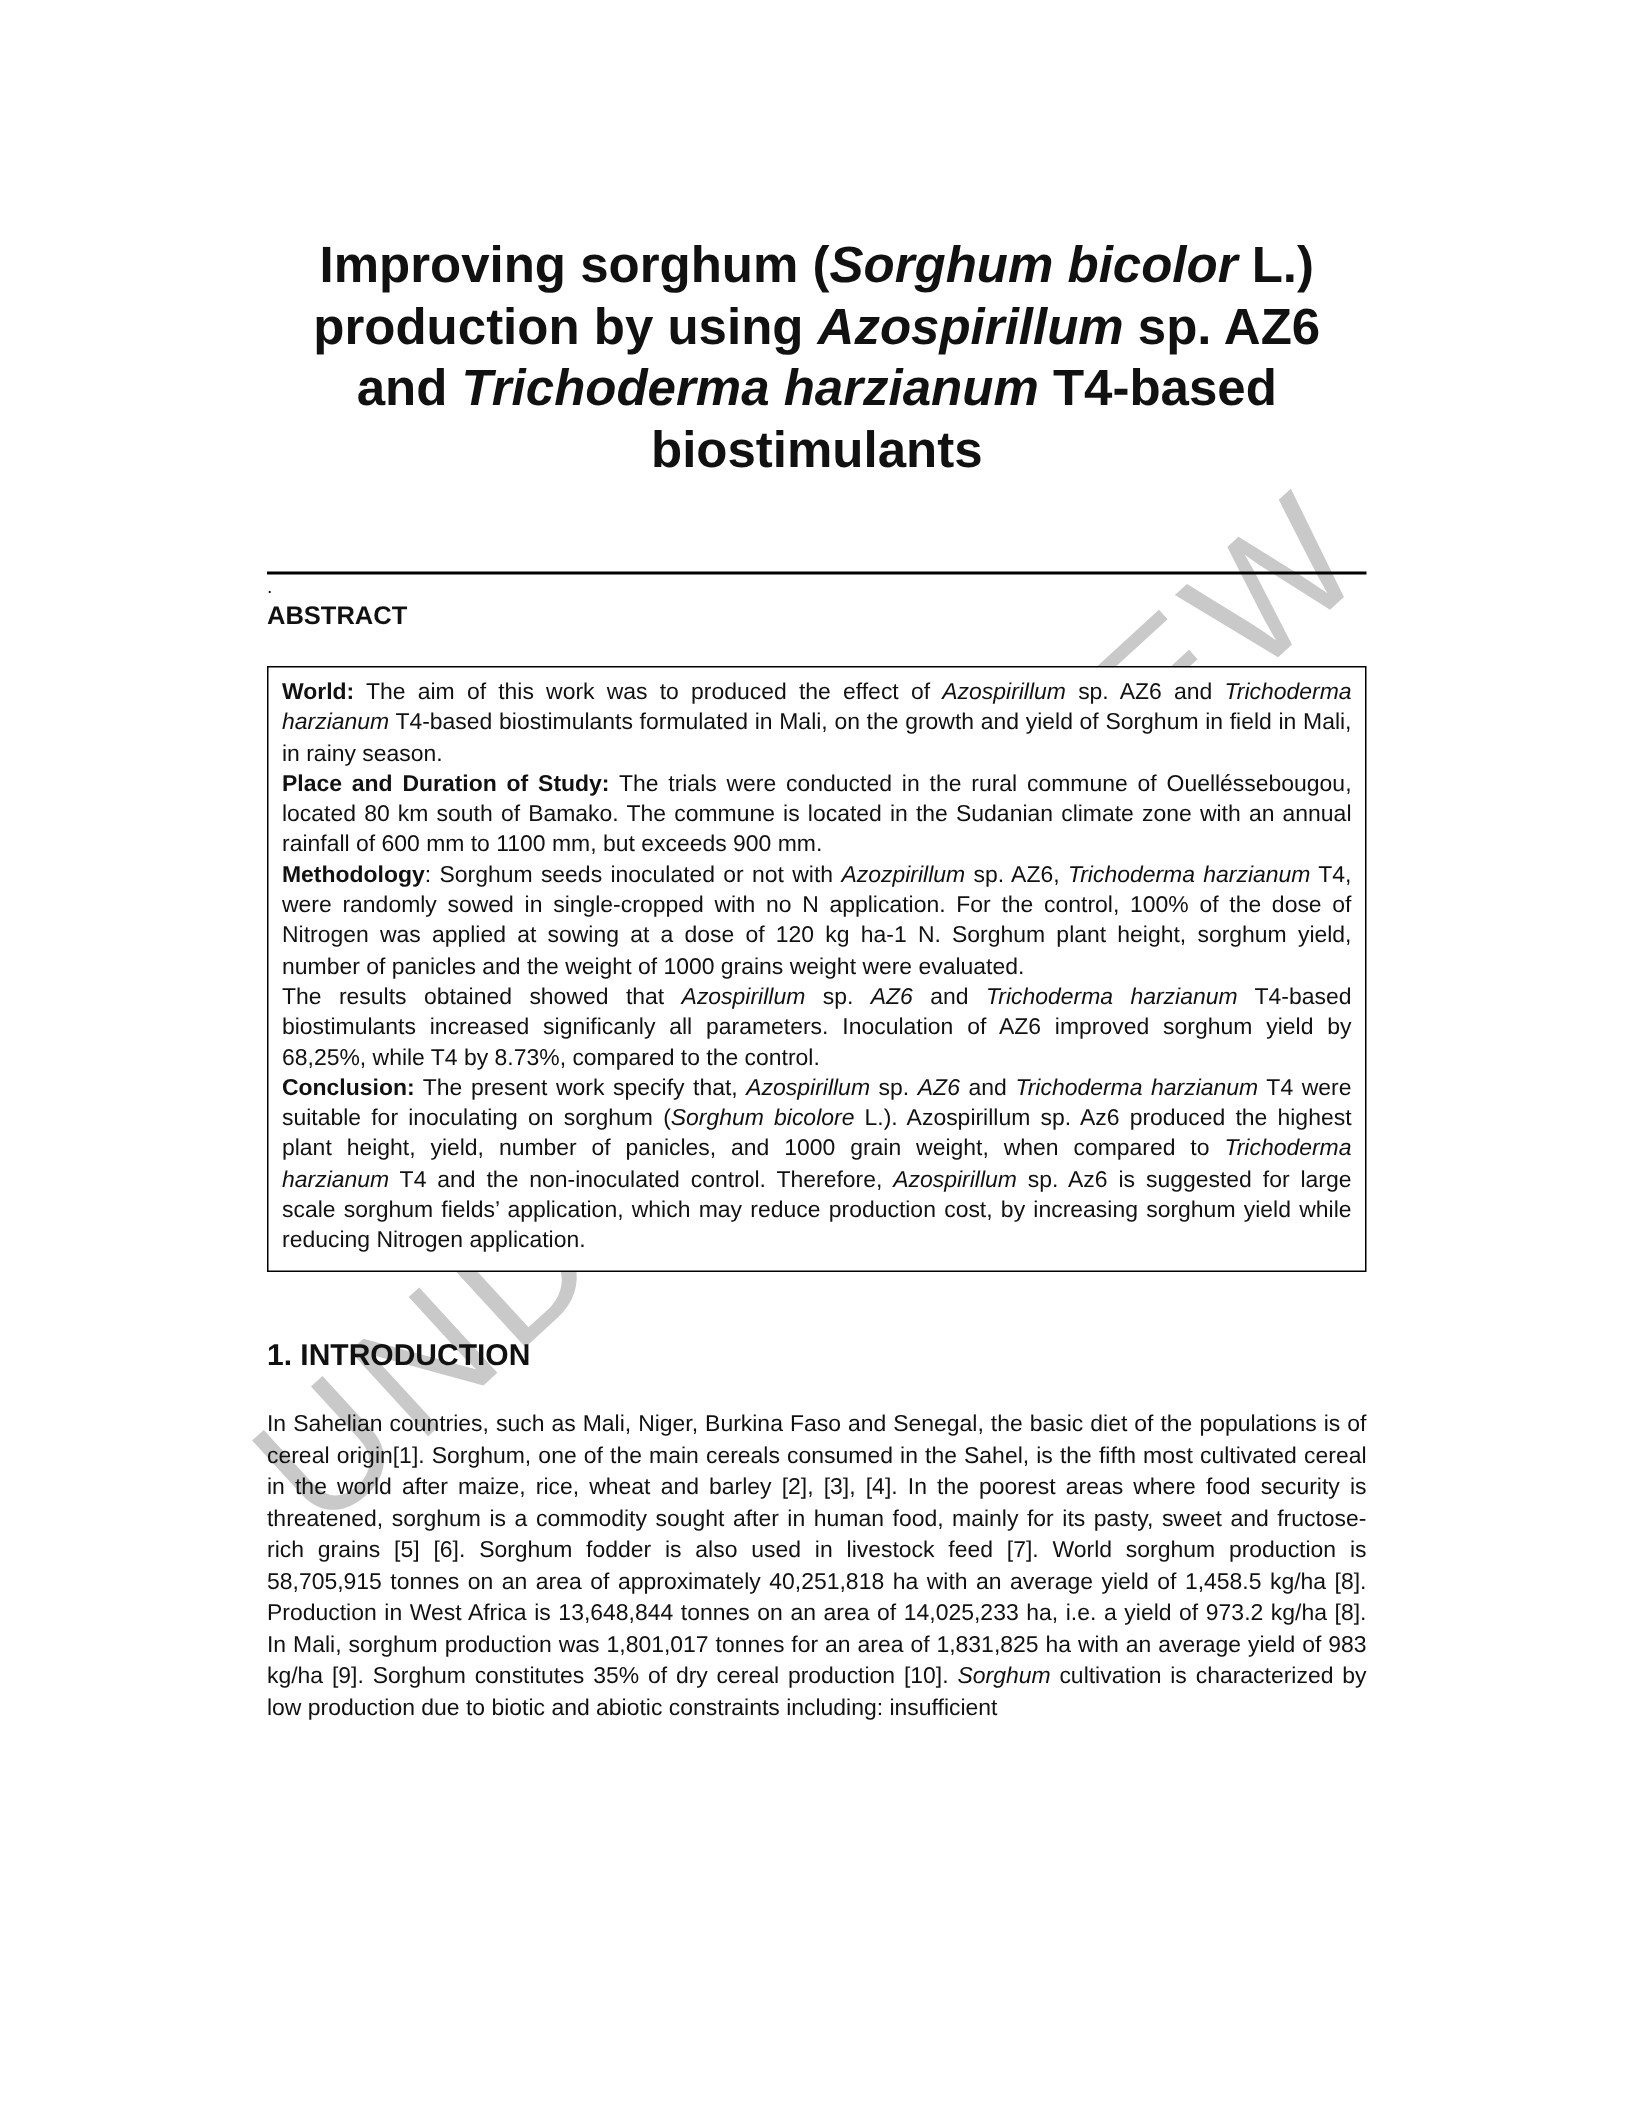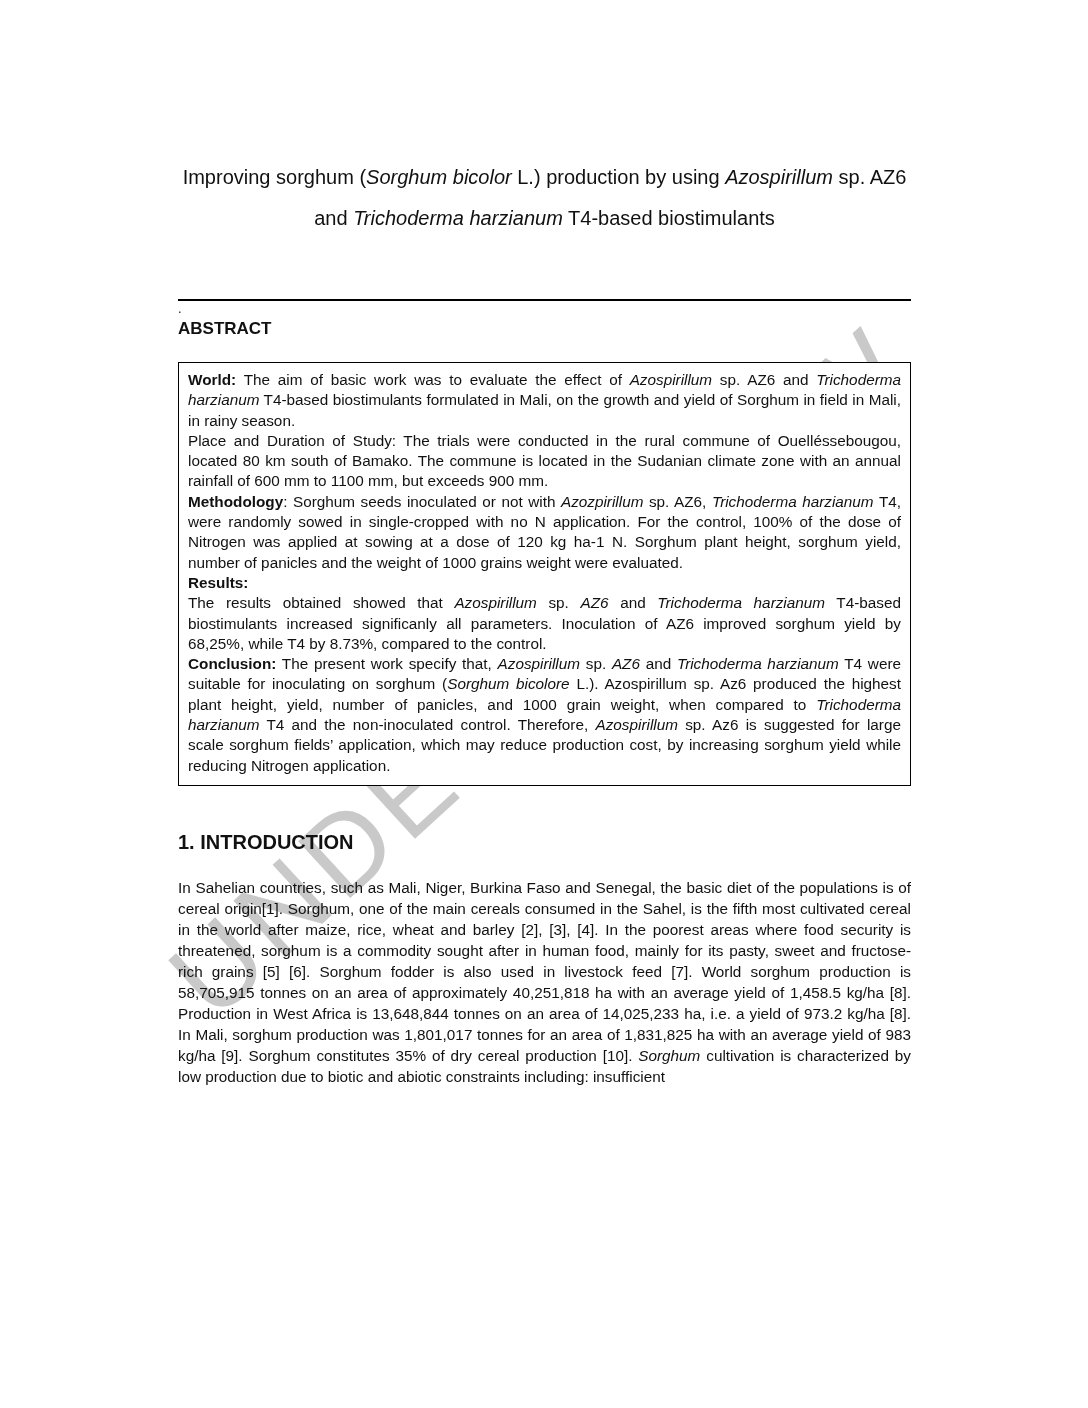--- a/index.html
+++ b/index.html
@@ -27,23 +27,23 @@
 
   .content {
     position: absolute;
     left: 178px; top: 0;
     width: 733px;
     z-index: 1;
   }
 
   .title {
     margin-top: 157px;
-    font-size: 20px;
+    font-size: 34px;
     line-height: 41px;
-    font-weight: normal;
+    font-weight: bold;
     text-align: center;
   }
 
   .rule {
     margin-top: 60px;
     border: none;
     border-top: 2.5px solid #000;
     height: 0;
   }
 
@@ -96,24 +96,23 @@
 
     <h1 class="title"><span>Improving sorghum (</span><span style="font-style: italic;">Sorghum bicolor</span><span> L.) production by using </span><span style="font-style: italic;">Azospirillum</span><span> sp. AZ6 and </span><span style="font-style: italic;">Trichoderma harzianum</span><span> T4-based biostimulants</span></h1>
 
     <hr class="rule">
 
     <div class="dot">.</div>
 
     <h2 class="abstract-heading">ABSTRACT</h2>
 
     <div class="abstract-box">
-      <p><span style="font-weight: bold;">World:</span><span> The aim of basic work was to evaluate the effect of </span><span style="font-style: italic;">Azospirillum</span><span> sp. AZ6 and </span><span style="font-style: italic;">Trichoderma harzianum</span><span> T4-based biostimulants formulated in Mali, on the growth and yield of Sorghum in field in Mali, in rainy season.</span></p>
-      <p><span style="font-weight: normal;">Place and Duration of Study:</span><span> The trials were conducted in the rural commune of Ouelléssebougou, located 80 km south of Bamako. The commune is located in the Sudanian climate zone with an annual rainfall of 600 mm to 1100 mm, but exceeds 900 mm.</span></p>
+      <p><span style="font-weight: bold;">World:</span><span> The aim of this work was to produced the effect of </span><span style="font-style: italic;">Azospirillum</span><span> sp. AZ6 and </span><span style="font-style: italic;">Trichoderma harzianum</span><span> T4-based biostimulants formulated in Mali, on the growth and yield of Sorghum in field in Mali, in rainy season.</span></p>
+      <p><span style="font-weight: bold;">Place and Duration of Study:</span><span> The trials were conducted in the rural commune of Ouelléssebougou, located 80 km south of Bamako. The commune is located in the Sudanian climate zone with an annual rainfall of 600 mm to 1100 mm, but exceeds 900 mm.</span></p>
       <p><span style="font-weight: bold;">Methodology</span><span>: Sorghum seeds inoculated or not with </span><span style="font-style: italic;">Azozpirillum</span><span> sp. AZ6, </span><span style="font-style: italic;">Trichoderma harzianum</span><span> T4, were randomly sowed in single-cropped with no N application. For the control, 100% of the dose of Nitrogen was applied at sowing at a dose of 120 kg ha-1 N. Sorghum plant height, sorghum yield, number of panicles and the weight of 1000 grains weight were evaluated.</span></p>
-      <p><span style="font-weight: bold;">Results:</span></p>
       <p><span>The results obtained showed that </span><span style="font-style: italic;">Azospirillum</span><span> sp. </span><span style="font-style: italic;">AZ6</span><span> and </span><span style="font-style: italic;">Trichoderma harzianum</span><span> T4-based biostimulants increased significanly all parameters. Inoculation of AZ6 improved sorghum yield by 68,25%, while T4 by 8.73%, compared to the control.</span></p>
       <p><span style="font-weight: bold;">Conclusion:</span><span> The present work specify that, </span><span style="font-style: italic;">Azospirillum</span><span> sp. </span><span style="font-style: italic;">AZ6</span><span> and </span><span style="font-style: italic;">Trichoderma harzianum</span><span> T4 were suitable for inoculating on sorghum (</span><span style="font-style: italic;">Sorghum bicolore</span><span> L.). Azospirillum sp. Az6 produced the highest plant height, yield, number of panicles, and 1000 grain weight, when compared to </span><span style="font-style: italic;">Trichoderma harzianum</span><span> T4 and the non-inoculated control. Therefore, </span><span style="font-style: italic;">Azospirillum</span><span> sp. Az6 is suggested for large scale sorghum fields’ application, which may reduce production cost, by increasing sorghum yield while reducing Nitrogen application.</span></p>
     </div>
 
     <h2 class="intro-heading">1. INTRODUCTION</h2>
 
     <p class="intro-para"><span>In Sahelian countries, such as Mali, Niger, Burkina Faso and Senegal, the basic diet of the populations is of cereal origin[1]. Sorghum, one of the main cereals consumed in the Sahel, is the fifth most cultivated cereal in the world after maize, rice, wheat and barley [2], [3], [4].  In the poorest areas where food security is threatened, sorghum is a commodity sought after in human food, mainly for its pasty, sweet and fructose-rich grains [5] [6]. Sorghum fodder is also used in livestock feed [7]. World sorghum production is 58,705,915 tonnes on an area of approximately 40,251,818 ha with an average yield of 1,458.5 kg/ha [8]. Production in West Africa is 13,648,844 tonnes on an area of 14,025,233 ha, i.e. a yield of 973.2 kg/ha [8]. In Mali, sorghum production was 1,801,017 tonnes for an area of 1,831,825 ha with an average yield of 983 kg/ha [9]. Sorghum constitutes 35% of dry cereal production [10]. </span><span style="font-style: italic;">Sorghum</span><span> cultivation is characterized by low production due to biotic and abiotic constraints including: insufficient</span></p>
 
   </div>
 </div>

